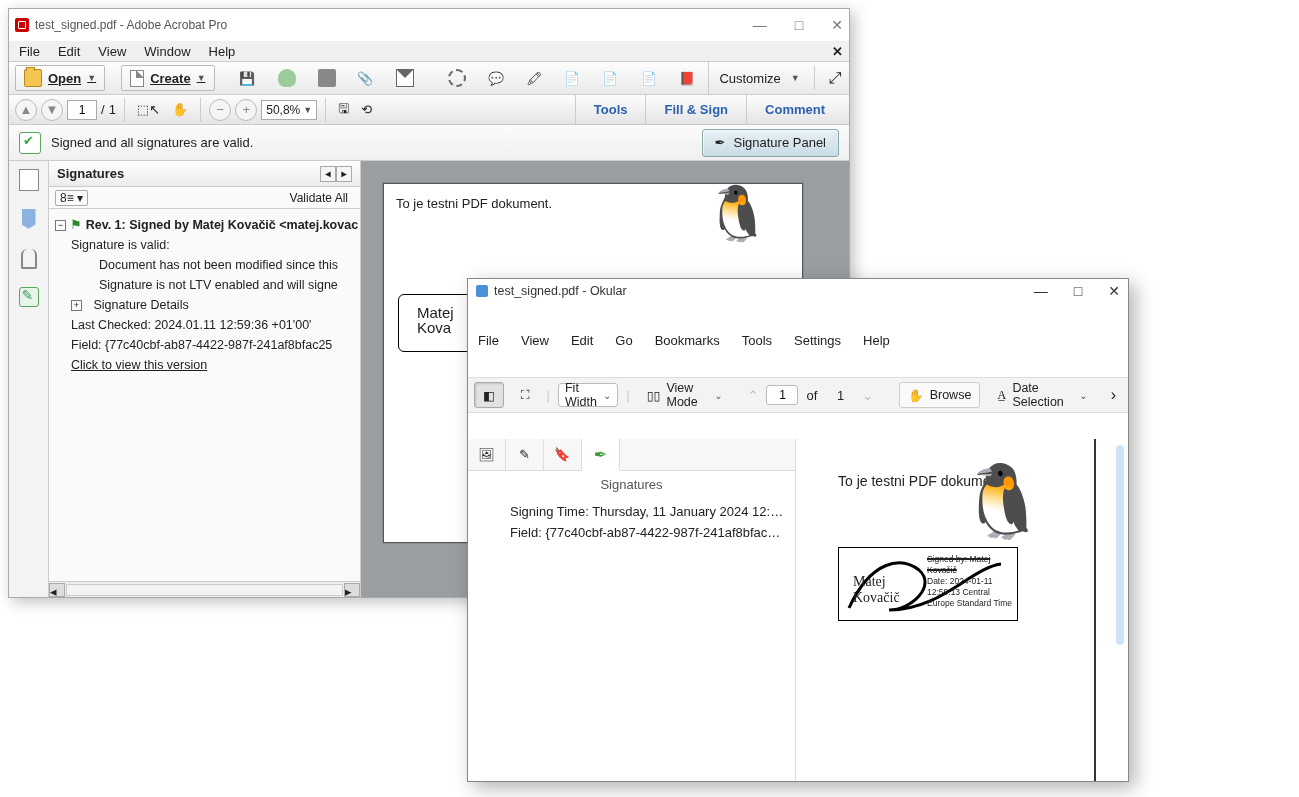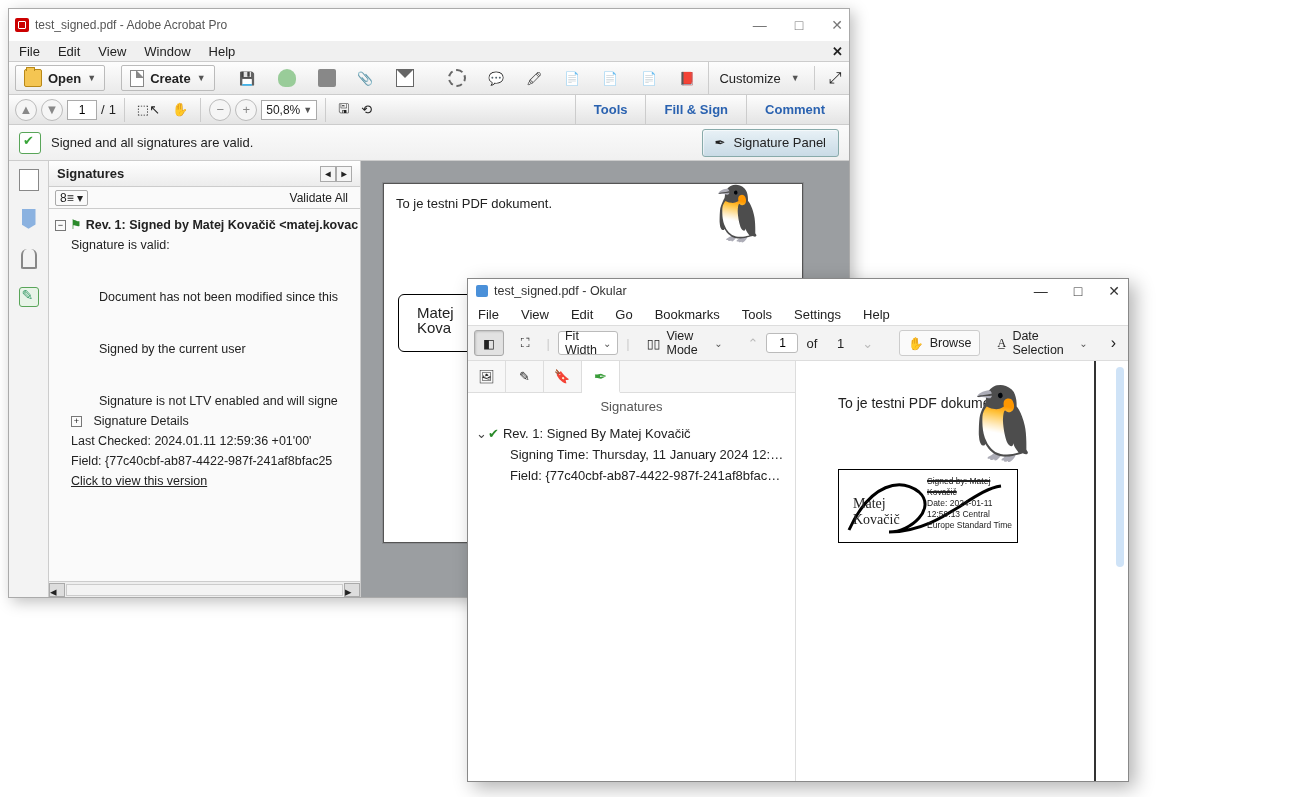--- a/index.html
+++ b/index.html
@@ -12,21 +12,21 @@
 .acr-titlebar .app-icon { width: 14px; height: 14px; background: #c00; border-radius: 2px; margin-right: 6px; position: relative; }
 .acr-titlebar .app-icon::after{content:"";position:absolute;inset:3px;border:1.5px solid #fff;border-radius:1px;}
 .acr-winbtns { margin-left: auto; display: flex; gap: 28px; color: #777; font-size: 14px;}
 .acr-winbtns span{cursor:default;}
 
 .acr-menubar { height: 20px; display: flex; align-items: center; gap: 18px; padding: 0 10px; font-size: 13px; color: #222; position:relative; background:#f0f0f0;}
 .acr-menubar .close-x{ position:absolute; right:6px; font-weight:bold; color:#222;}
 
 .acr-toolbar1 { height: 34px; border-top:1px solid #ccc; border-bottom:1px solid #ccc; background: linear-gradient(#fdfdfd,#e9e9e9); display:flex; align-items:center; padding:0 6px; gap:4px;}
 .acr-btn { height:26px; display:flex; align-items:center; padding:0 8px; border:1px solid transparent; border-radius:2px; gap:6px;}
-.acr-btn.raised{border-color:#bbb; background:linear-gradient(#fff,#eee);}
+.acr-btn.raised{border-color:#bbb; background:linear-gradient(#fff,#eee);text-decoration:underline;}
 .acr-sep{width:1px;height:24px;background:#ccc;margin:0 4px;}
 .acr-ico{width:18px;height:18px;display:inline-block;}
 .folder{background:#f4c552;border:1px solid #b88818;border-radius:2px;position:relative;}
 .folder::before{content:"";position:absolute;top:-3px;left:1px;width:7px;height:3px;background:#f4c552;border:1px solid #b88818;border-bottom:none;border-radius:1px 1px 0 0;}
 .sheet{background:#fff;border:1px solid #888;width:14px;height:17px;position:relative;}
 .sheet::after{content:"";position:absolute;right:-1px;top:-1px;border:4px solid transparent;border-left-color:#888;border-bottom-color:#888;}
 .printer{background:#888;border-radius:2px;position:relative;}
 .mail{background:#fff;border:1px solid #666;position:relative;}
 .mail::after{content:"";position:absolute;left:0;right:0;top:0;border:8px solid transparent;border-top-color:#666;}
 .gear{border:2px dashed #666;border-radius:50%;}
@@ -56,37 +56,37 @@
 
 .acr-sigpanel{width:312px;background:#fafafa;border-right:1px solid #ccc;display:flex;flex-direction:column;min-width:0;}
 .sig-head{height:26px;border-bottom:1px solid #ccc;display:flex;align-items:center;padding:0 8px;font-weight:600;background:linear-gradient(#fff,#ececec);}
 .sig-head .navbtns{margin-left:auto;display:flex;}
 .sig-head .nv{width:16px;height:16px;border:1px solid #aaa;font-size:10px;display:flex;align-items:center;justify-content:center;background:#f5f5f5;}
 .sig-tools{height:22px;border-bottom:1px solid #ccc;display:flex;align-items:center;padding:0 6px;font-size:12px;}
 .sig-tools .va{margin-left:auto;padding-right:6px;}
 .tree{flex:1;overflow:hidden;padding:6px 0 6px 6px;font-size:12.5px;line-height:20px;white-space:nowrap;}
 .tree .row{display:flex;align-items:center;gap:4px;}
 .tree .ind1{padding-left:16px;}
-.tree .ind2{padding-left:44px;margin-top:32px;}
+.tree .ind2{padding-left:44px;}
 .boxpm{width:11px;height:11px;border:1px solid #777;font-size:9px;line-height:9px;text-align:center;}
 .greenflag{color:#2a8a2a;font-size:13px;}
 .underline{text-decoration:underline;}
 .acr-hscroll{height:16px;border-top:1px solid #ccc;background:#eee;display:flex;align-items:center;}
 .acr-hscroll .thumb{width:16px;height:14px;border:1px solid #aaa;background:#ddd;}
 .acr-hscroll .track{flex:1;height:12px;background:#f3f3f3;border:1px solid #ccc;margin:0 1px;}
 
 .acr-docarea{flex:1;background:#9b9ea1;position:relative;overflow:hidden;}
 .acr-page{position:absolute;left:22px;top:22px;width:420px;height:360px;background:#fff;border:1px solid #555;box-shadow:0 0 0 1px rgba(0,0,0,.1);}
 .acr-page .txt{position:absolute;left:12px;top:12px;font-size:13px;}
 .tux-sm{position:absolute;right:30px;top:-2px;font-size:54px;}
 .sigbox{position:absolute;left:14px;top:110px;width:130px;height:58px;border:1.5px solid #000;border-radius:6px;background:#fff;overflow:hidden;font-family:"Segoe Script","Comic Sans MS",cursive;}
 .sigbox .name{position:absolute;left:18px;top:10px;font-size:15px;line-height:15px;}
 
 
-.okular-window{position:absolute;left:467px;top:278px;width:662px;height:504px;background:#fff;border:1px solid #888;box-shadow:6px 6px 18px rgba(0,0,0,.3);display:flex;flex-direction:column;}
+.okular-window{position:absolute;left:467px;top:278px;width:662px;height:504px;background:#fff;border:1px solid #888;box-shadow:6px 6px 18px rgba(0,0,0,.3);display:flex;flex-direction:column;gap:26px;}
 .ok-titlebar{height:24px;display:flex;align-items:center;padding:0 8px;font-size:12.5px;color:#333;}
 .ok-titlebar .okicon{width:12px;height:12px;background:#4a90d9;border-radius:2px;margin-right:6px;}
 .ok-titlebar .winbtns{margin-left:auto;display:flex;gap:26px;font-size:14px;color:#333;}
 .ok-menubar{height:22px;display:flex;align-items:center;gap:22px;padding:0 10px;font-size:13px;color:#222;}
 .ok-toolbar{height:36px;background:#f3f3f3;border-top:1px solid #ddd;border-bottom:1px solid #ddd;display:flex;align-items:center;padding:0 6px;gap:8px;}
 .ok-btn{height:26px;border:1px solid #ccc;border-radius:3px;display:flex;align-items:center;padding:0 8px;gap:6px;background:#fafafa;font-size:12.5px;}
 .ok-btn.flat{border-color:transparent;background:transparent;}
 .ok-btn.pressed{background:#e2e2e2;border-color:#aaa;box-shadow:inset 1px 1px 2px rgba(0,0,0,.15);}
 .ok-sel{height:24px;border:1px solid #bbb;border-radius:3px;display:flex;align-items:center;padding:0 6px;gap:6px;background:#fff;font-size:12.5px;}
 .ok-page-in{width:32px;height:20px;border:1px solid #bbb;text-align:center;font-size:12px;border-radius:3px;}
@@ -245,23 +245,20 @@
             <span class="greenflag">⚑</span>
             <b>Rev. 1: Signed by Matej Kovačič &lt;matej.kovac</b>
           </div>
         <div class="row ind1">
             <span>Signature is valid:</span>
           </div>
         <div class="row ind2">
             <span>Document has not been modified since this</span>
           </div>
         <div class="row ind2">
-            <span>Signed by the current user</span>
-          </div>
-        <div class="row ind2">
             <span>Signature is not LTV enabled and will signe</span>
           </div>
         <div class="row ind1"><span class="boxpm">+</span>&nbsp;<span>Signature Details</span></div>
         <div class="row ind1">
             <span>Last Checked: 2024.01.11 12:59:36 +01'00'</span>
           </div>
         <div class="row ind1">
             <span>Field: {77c40cbf-ab87-4422-987f-241af8bfac25</span>
           </div>
         <div class="row ind1">
@@ -351,21 +348,20 @@
           </div>
         <div class="ok-tab">
             <span>🔖</span>
           </div>
         <div class="ok-tab active">
             <span style="color:#3a9d3a;font-size:16px;">✒</span>
           </div>
       </div>
       <div class="ok-side-title">Signatures</div>
       <div class="ok-tree">
-        <div class="r lvl0"><span class="ok-chevd">⌄</span><span class="ok-check">✔</span><span>Rev. 1: Signed By Matej Kovačič</span></div>
         <div class="r lvl1">Signing Time: Thursday, 11 January 2024 12:59:13</div>
         <div class="r lvl1">Field: {77c40cbf-ab87-4422-987f-241af8bfac25} on ...</div>
       </div>
     </div>
 
     <div class="ok-doc">
       <div class="divline"></div>
       <div class="ok-scroll"></div>
       <div class="ok-txt">To je testni PDF dokument.</div>
       <div class="tux-lg">🐧</div>

